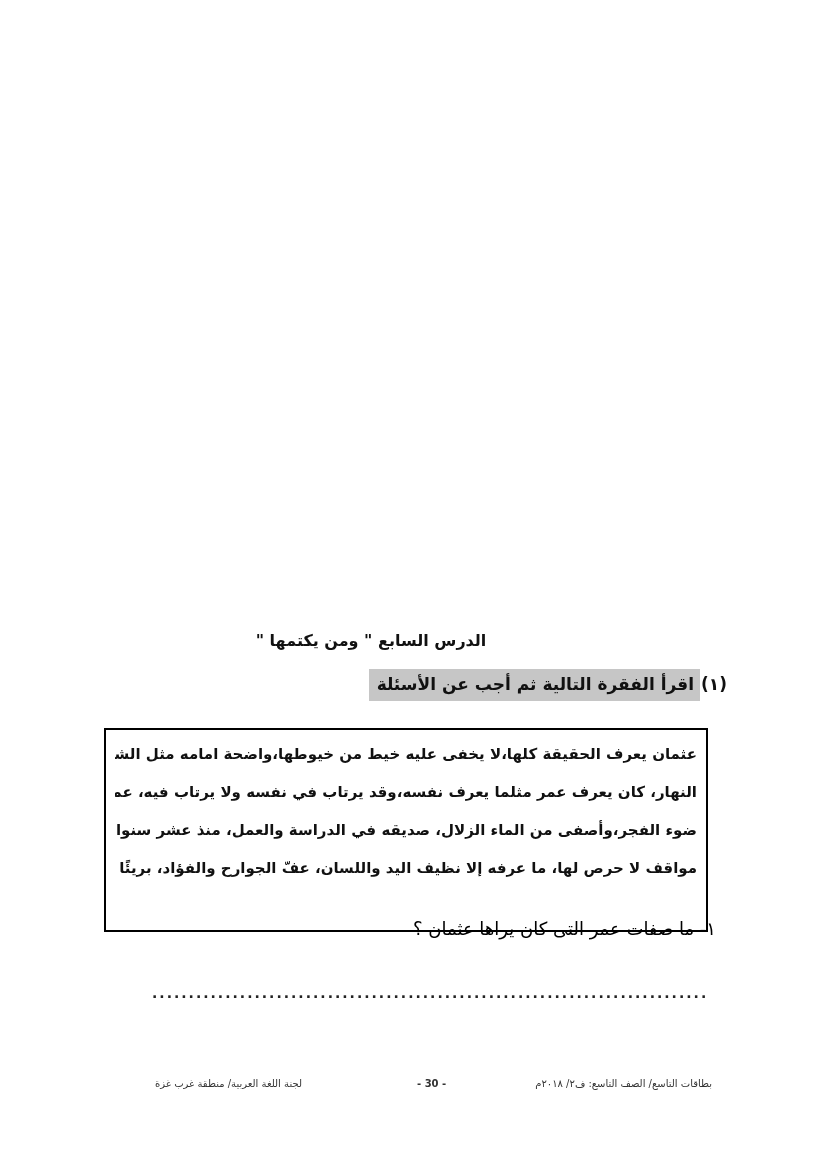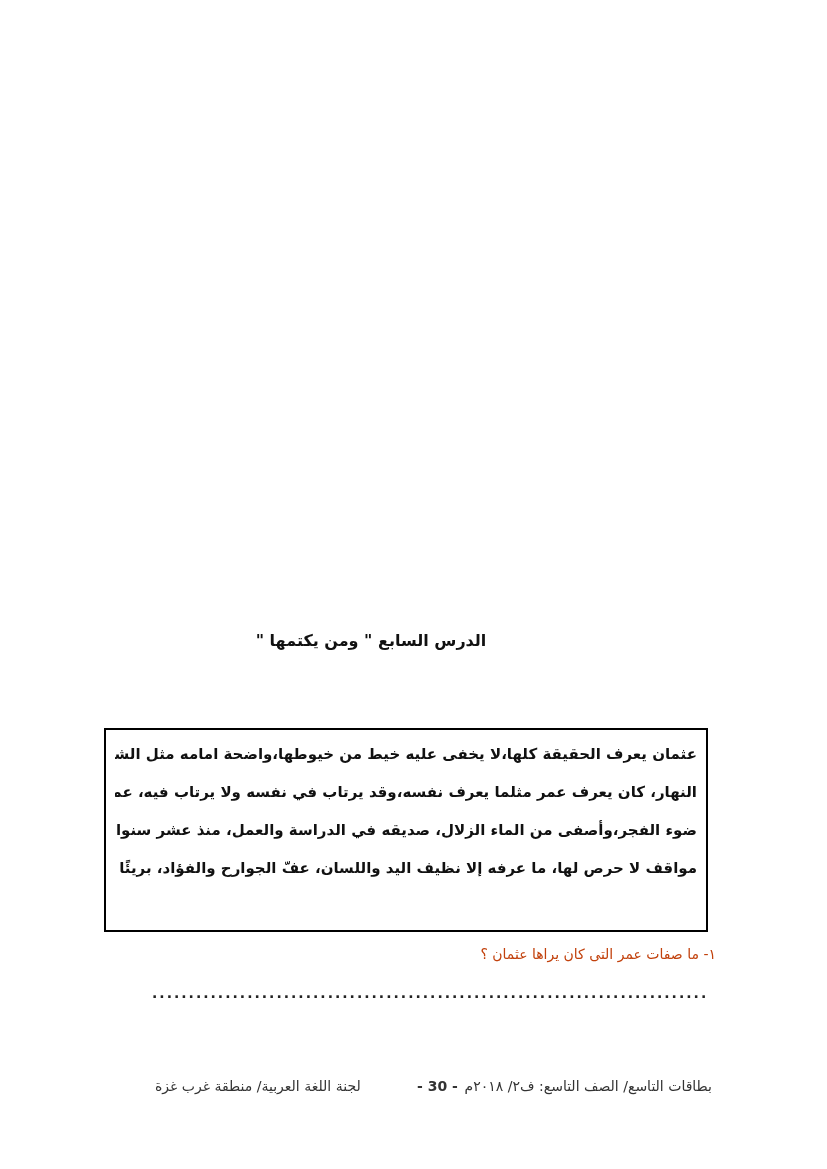--- a/index.html
+++ b/index.html
@@ -58,26 +58,26 @@
     text-align: justify;
     text-align-last: justify;
     -moz-text-align-last: justify;
   }
   .pline.last {
     text-align-last: right;
     -moz-text-align-last: right;
   }
   .question {
     position: absolute;
-    top: 946px;
+    top: 918px;
     right: 111px;
     direction: rtl;
-    font-size: 14px;
+    font-size: 18px;
     white-space: nowrap;
-    color: #c2410c;
+    color: #000000;
   }
   .answer-dots {
     position: absolute;
     top: 985px;
     left: 152px;
     width: 554px;
     height: 20px;
     overflow: hidden;
     direction: ltr;
     white-space: nowrap;
@@ -85,35 +85,38 @@
     font-weight: bold;
     letter-spacing: 2px;
     color: #222222;
   }
   .footer {
     position: absolute;
     top: 1078px;
     left: 0;
     width: 100%;
     height: 24px;
-    font-size: 14px;
+    font-size: 10px;
     color: #333333;
   }
   .footer span { position: absolute; direction: rtl; white-space: nowrap; top: 0; }
   .footer .f-left  { left: 155px; }
   .footer .f-page  { left: 417px; font-weight: bold; }
   .footer .f-right { right: 115px; }
 </style>
 </head>
 <body>
 
 <div class="page">
 
   <div class="lesson-title">الدرس السابع " ومن يكتمها "</div>
 
+  <div class="instruction">
+    <span class="num">(١)</span><span class="hl">اقرأ الفقرة التالية ثم أجب عن الأسئلة</span>
+  </div>
 
   <div class="passage-box">
     <div class="pline">عثمان يعرف الحقيقة كلها،لا يخفى عليه خيط من خيوطها،واضحة امامه مثل الشمس في رابعة</div>
     <div class="pline">النهار، كان يعرف عمر مثلما يعرف نفسه،وقد يرتاب في نفسه ولا يرتاب فيه، عمر انقى من</div>
     <div class="pline">ضوء الفجر،وأصفى من الماء الزلال، صديقه في الدراسة والعمل، منذ عشر سنوات، خبره في</div>
     <div class="pline">مواقف لا حرص لها، ما عرفه إلا نظيف اليد واللسان، عفّ الجوارح والفؤاد، بريئًا براءة الذئب</div>
   </div>
 
   <div class="question">١- ما صفات عمر التى كان يراها عثمان ؟</div>
 

